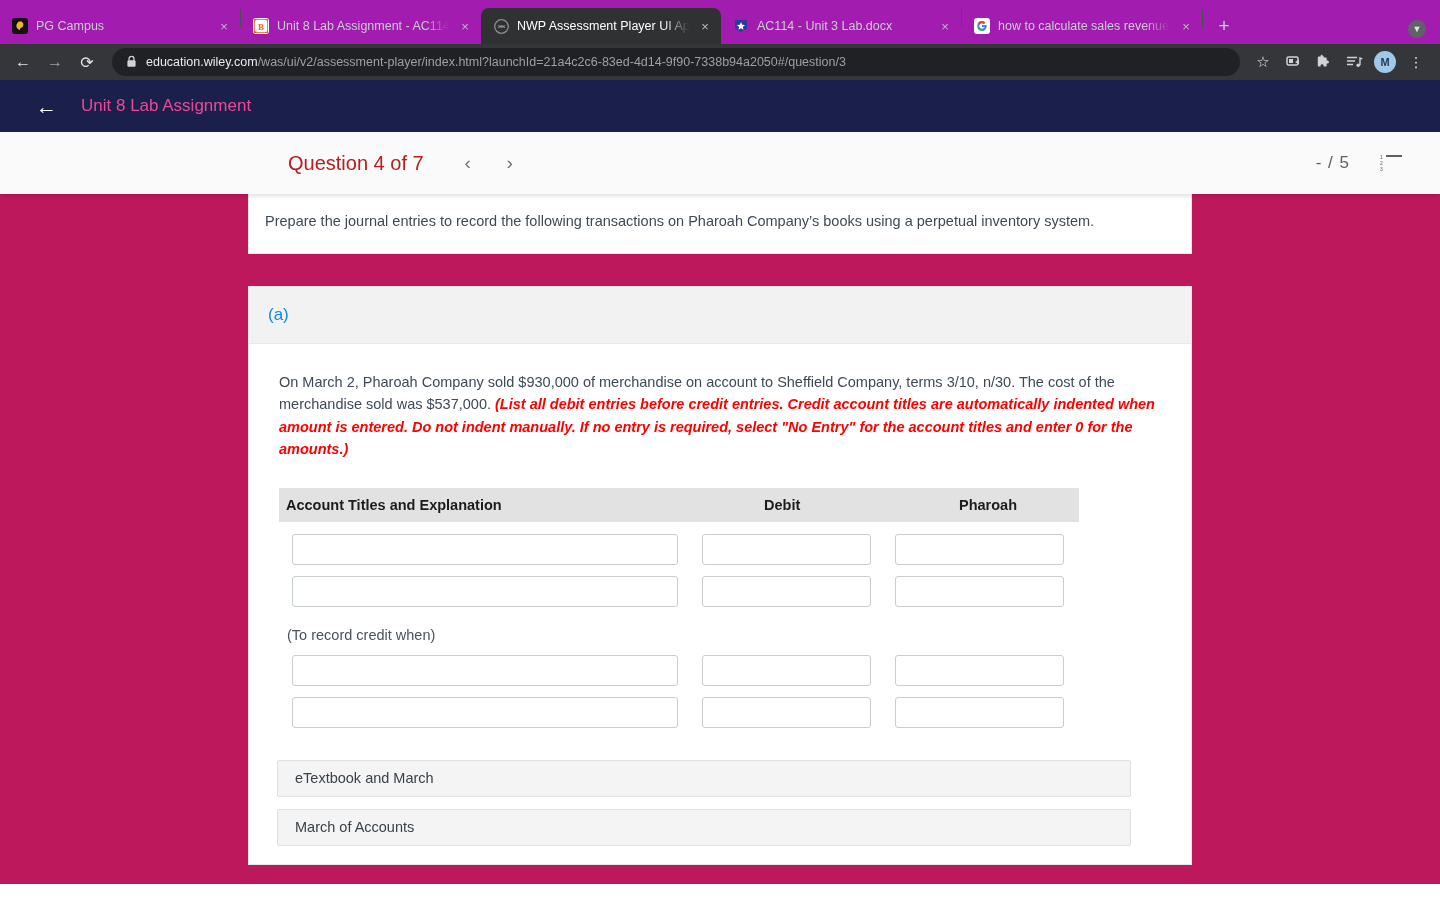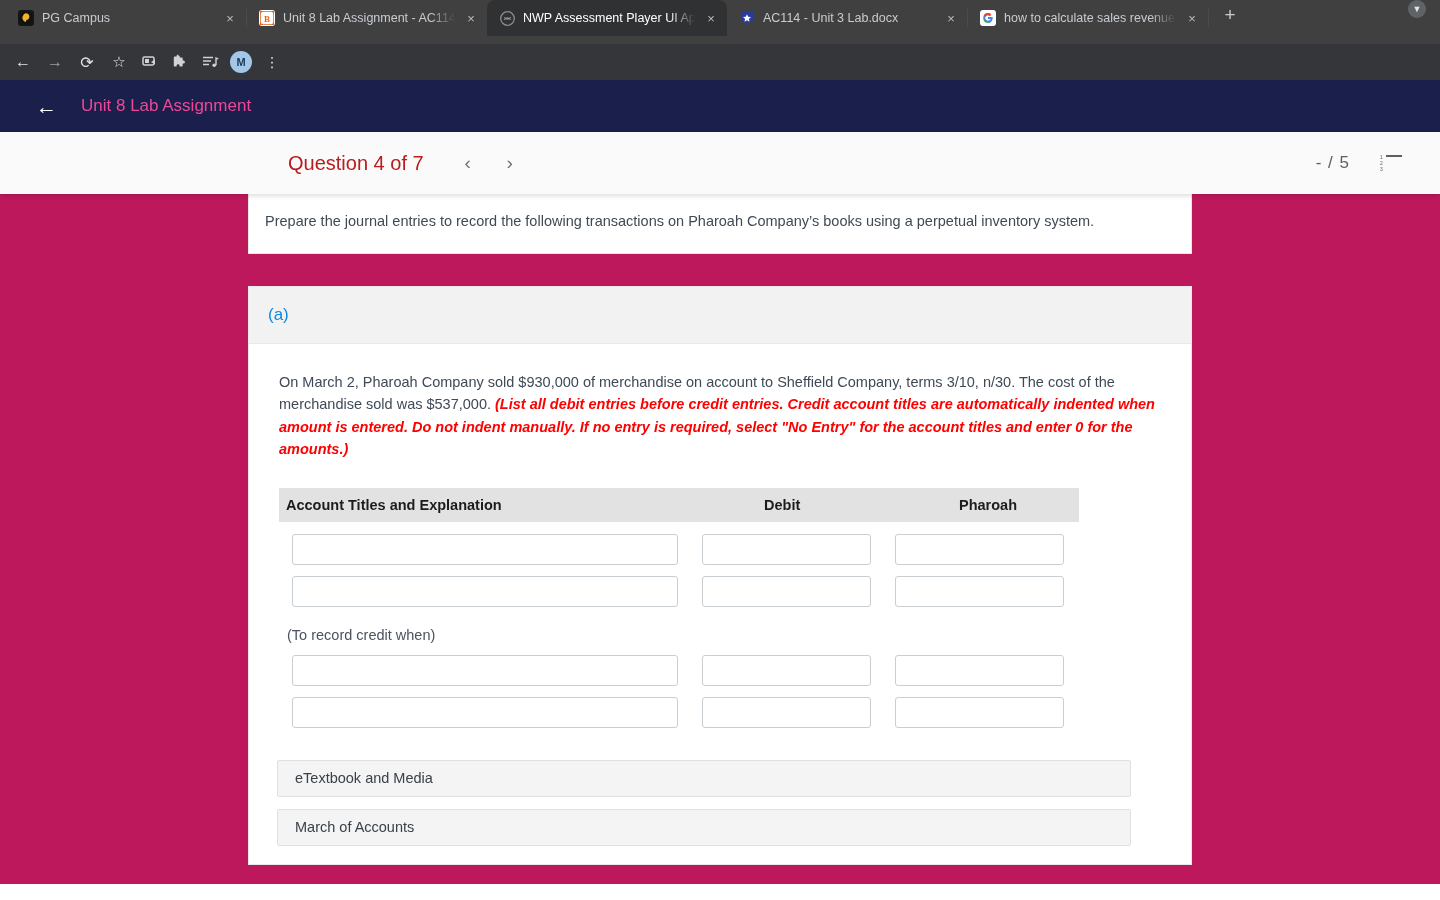--- a/index.html
+++ b/index.html
@@ -13,23 +13,22 @@
   }
 
   
   .browser {
     width: 1440px;
     background: #202124;
   }
   .tabstrip {
     height: 44px;
     display: flex;
-    align-items: flex-start;
-    padding-left: 6px;
-    background: #404040;
+    align-items: flex-end;
+    background: #a21caf;
     position: relative;
   }
   .tab {
     height: 36px;
     display: flex;
     align-items: center;
     gap: 8px;
     padding: 0 8px 0 12px;
     min-width: 60px;
     border-radius: 8px 8px 0 0;
@@ -348,20 +347,30 @@
     <div class="tabstrip-right">
       <div class="win-ctl">▼</div>
     </div>
   </div>
 
   <div class="omnibar">
     <div class="navbtn">←</div>
     <div class="navbtn dim">→</div>
     <div class="navbtn">⟳</div>
 
+    <div class="urlbox">
+      <span class="lock">
+        <svg width="11" height="13" viewBox="0 0 11 13">
+            <path d="M3 5.5V3.8a2.5 2.5 0 0 1 5 0v1.7" fill="none" stroke="#cfd2d6" stroke-width="1.3"></path>
+            <rect x="1.4" y="5.3" width="8.2" height="6.4" rx="1.2" fill="#cfd2d6"></rect>
+          </svg>
+      </span>
+      <span class="url-host">education.wiley.com</span>
+        <span class="url-path">/was/ui/v2/assessment-player/index.html?launchId=21a4c2c6-83ed-4d14-9f90-7338b94a2050#/question/3</span>
+    </div>
 
     <div class="omni-right">
       <div class="star-wrap">☆</div>
       <div class="icbtn">
         <svg width="16" height="16" viewBox="0 0 16 16">
             <rect x="1" y="3" width="11" height="8" rx="1.4" fill="none" stroke="#cfd2d6" stroke-width="1.5"></rect>
             <rect x="3" y="5" width="4" height="4" fill="#cfd2d6"></rect>
             <path d="M9 8l4 2.6V5.4z" fill="#cfd2d6"></path>
           </svg>
       </div>
@@ -454,20 +463,20 @@
 
           <div class="jrow tight">
             <input class="cell-input cell-acct" type="text" value="" style="">
             <input class="cell-input cell-amt" type="text" value="" style="">
             <input class="cell-input cell-amt" type="text" value="" style="">
           </div>
 
         </div>
 
         <div class="accordions">
-          <div class="accordion">eTextbook and Media</div>
+          <div class="accordion">eTextbook and March</div>
           <div class="accordion">March of Accounts</div>
         </div>
       </div>
     </div>
 
   </div>
 </div>
 
 </body></html>

